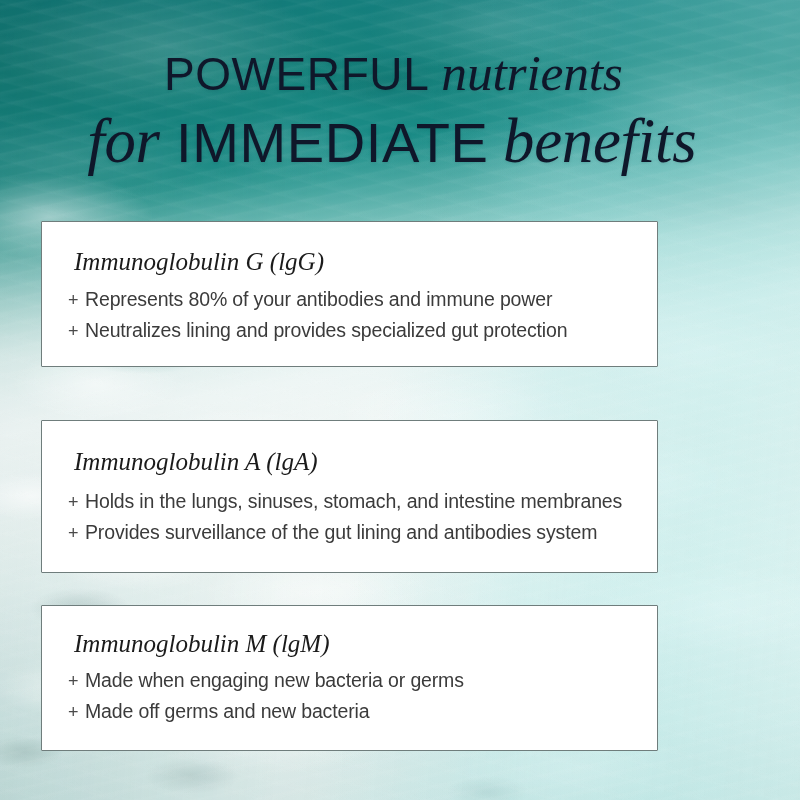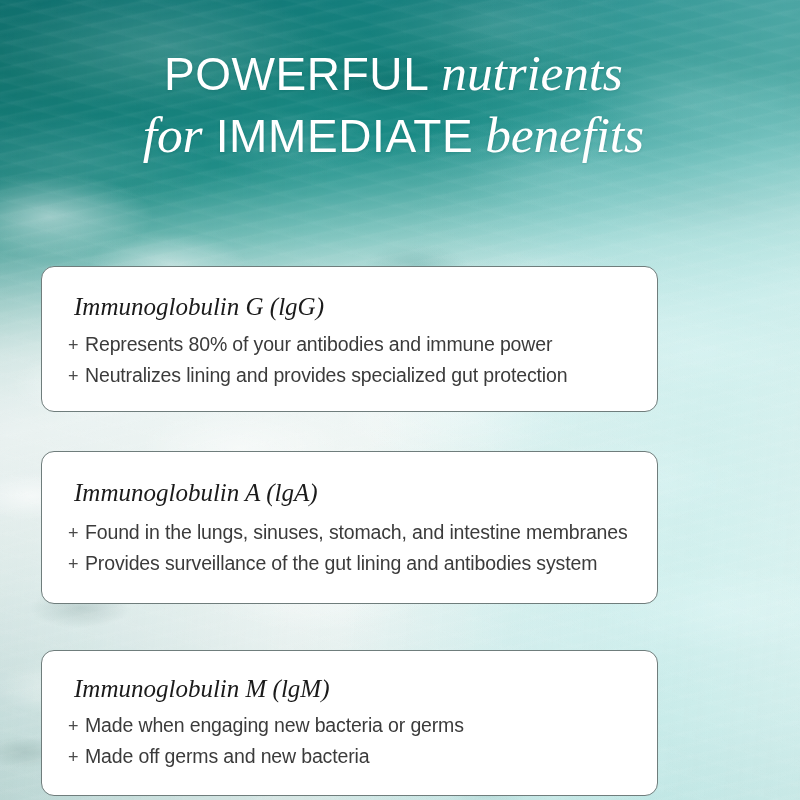--- a/index.html
+++ b/index.html
@@ -160,28 +160,28 @@
     opacity: .75;
   }
 
   
   .headline {
     position: absolute;
     top: 46px;
     left: 0;
     width: 800px;
     text-align: center;
-    color: #ffffff;
+    color: #0f172a;
     line-height: 1.06;
     text-shadow: 0 1px 3px rgba(0,60,60,.16);
     z-index: 5;
   }
   .hl-line { display: block; white-space: nowrap; }
   .hl-line-1 { font-size: 46px; }
-  .hl-line-2 { font-size: 46px; margin-top: 7px; }
+  .hl-line-2 { font-size: 56px; margin-top: 7px; }
 
   .hl-sans {
     font-family: "Liberation Sans", sans-serif;
     font-weight: 400;
     letter-spacing: .6px;
   }
   .hl-serif {
     font-family: "Liberation Serif", serif;
     font-style: italic;
     font-weight: 400;
@@ -190,26 +190,25 @@
   }
 
   
   .card {
     position: absolute;
     left: 41px;
     width: 617px;
     box-sizing: border-box;
     background: #ffffff;
     border: 1px solid #6f7d7c;
-    border-radius: 13px;
+    border-radius: 1px;
     z-index: 4;
-    margin-top: 45px;
   }
   #card-0 { top: 221px; height: 146px; }
-  #card-1 { top: 406px; height: 153px; }
+  #card-1 { top: 420px; height: 153px; }
   #card-2 { top: 605px; height: 146px; }
 
   .card-title {
     font-family: "Liberation Serif", serif;
     font-style: italic;
     font-weight: 400;
     font-size: 25px;
     color: #1b1b1b;
     margin: 0;
     padding: 0;
@@ -286,21 +285,21 @@
         <span class="bullet-text">Neutralizes lining and provides specialized gut protection</span>
       </li>
     </ul>
   </div>
 
   <div class="card" id="card-1">
     <h2 class="card-title">Immunoglobulin A (lgA)</h2>
     <ul class="bullets">
       <li class="bullet">
         <span class="bullet-mark">+</span>
-        <span class="bullet-text">Found in the lungs, sinuses, stomach, and intestine membranes</span>
+        <span class="bullet-text">Holds in the lungs, sinuses, stomach, and intestine membranes</span>
       </li>
       <li class="bullet">
         <span class="bullet-mark">+</span>
         <span class="bullet-text">Provides surveillance of the gut lining and antibodies system</span>
       </li>
     </ul>
   </div>
 
   <div class="card" id="card-2">
     <h2 class="card-title">Immunoglobulin M (lgM)</h2>

